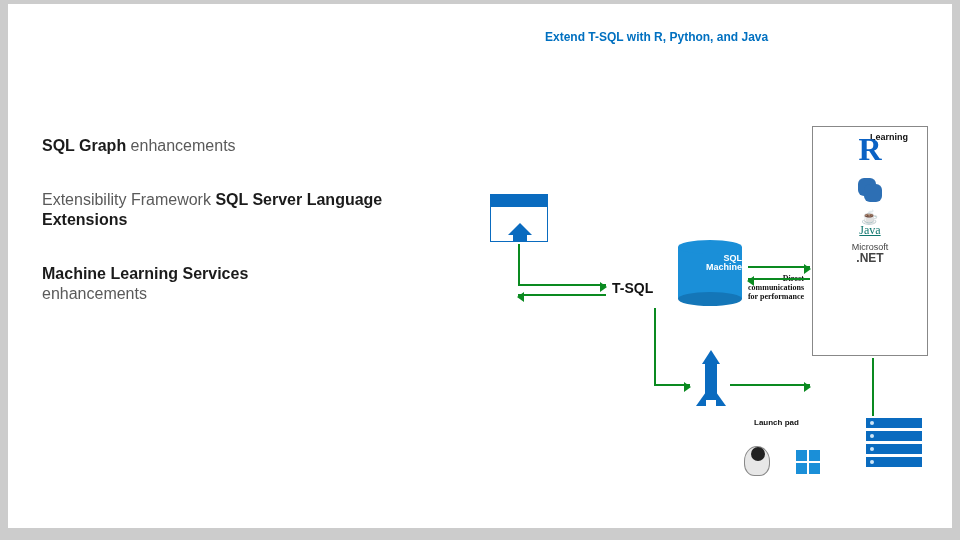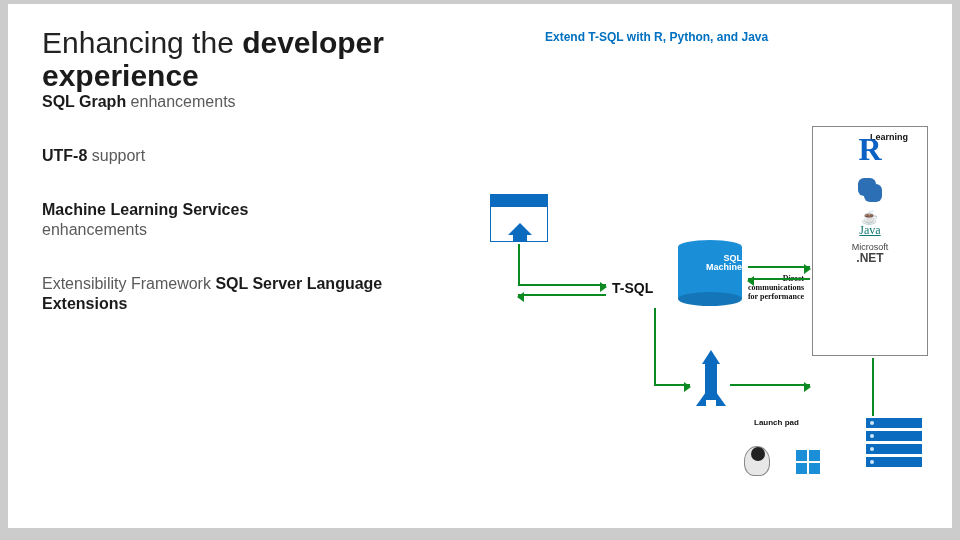--- a/index.html
+++ b/index.html
@@ -22,21 +22,21 @@
     left: 34px; top: 22px;
     width: 370px;
   }
   .title {
     font-size: 30px;
     font-weight: 300;
     line-height: 1.1;
     color: #222;
   }
   .title b { font-weight: 700; color:#1b1b1b; }
-  .bullets { }
+  .bullets { margin-top: 110px; }
   .bullet {
     font-size: 16px;
     margin-bottom: 34px;
     color: #5a5a5a;
     font-weight: 400;
     line-height: 1.25;
   }
   .bullet b { color: #1b1b1b; font-weight: 700; }
 
   .right {
@@ -177,36 +177,29 @@
   .h-arrow.rev::after { right:auto; left:-1px; border-left:none; border-right:7px solid #0a8a20; }
   .v-line { position:absolute; width:0; border-left:2px solid #0a8a20; }
 
 </style>
 </head>
 <body>
 
 <div class="slide">
 
   <div class="left">
-    <div class="title">
-      <span>Enhancing the</span>
-      <b>developer experience</b>
-    </div>
     <div class="bullets">
       <div class="bullet">
         <b>SQL Graph</b><span> enhancements</span>
       </div>
       <div class="bullet">
-        <b>UTF-8</b><span> support</span>
+        <span>Extensibility Framework </span><b>SQL Server Language Extensions</b>
       </div>
       <div class="bullet">
         <b>Machine Learning Services</b><br><span> enhancements</span>
-      </div>
-      <div class="bullet">
-        <span>Extensibility Framework </span><b>SQL Server Language Extensions</b>
       </div>
     </div>
   </div>
 
   <div class="right">
     <div class="subtitle">Extend T-SQL with R, Python, and Java</div>
 
     <div class="satLabel">Learning</div>
     <div class="satBoxOuter">
       <div class="langCol">

